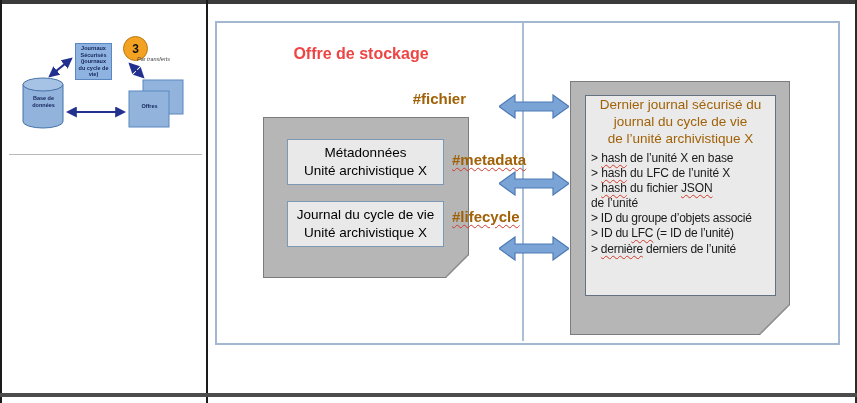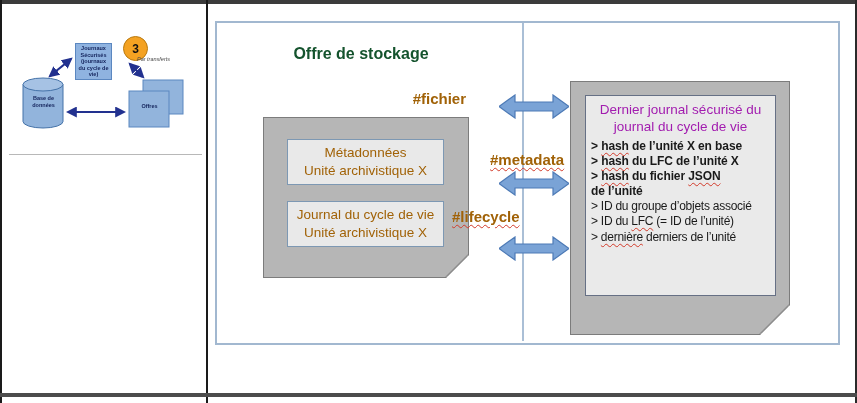--- a/index.html
+++ b/index.html
@@ -24,55 +24,55 @@
             font-size:12px; font-weight:bold; color:#111; box-sizing:border-box; }
   .tcap { left:137px; top:56px; width:60px; font-size:5.5px; font-style:italic; color:#4a4a4a; }
   .tdb  { left:23px; top:95px; width:41px; text-align:center; font-size:5.5px; font-weight:bold;
           color:#13235b; line-height:1.25; }
   .toff { left:129px; top:103px; width:41px; text-align:center; font-size:5.5px; font-weight:bold; color:#13235b; }
   .tsep { left:9px; top:154px; width:193px; height:1px; background:#b8b8b8; }
 
   
   .frame   { left:215px; top:21px; width:621px; height:320px; border:2px solid #a2b8d0; }
   .divider { left:522px; top:23px; width:0; height:318px; border-left:2px solid #aabfd6; }
-  .hdr { font-size:16px; font-weight:bold; text-align:center; width:230px; color:#14532d; }
+  .hdr { font-size:16px; font-weight:bold; text-align:center; width:230px; color:#ef4444; }
   .hdr-left  { left:246px; top:45px; }
   .hdr-right { left:569px; top:45px; }
 
   
   .note { background:#b6b6b6; border:1px solid #7c7c7c; box-sizing:border-box; }
   .note-left  { left:263px; top:117px; width:206px; height:161px;
                 clip-path:polygon(0 0,100% 0,100% calc(100% - 23px),calc(100% - 23px) 100%,0 100%); }
   .note-right { left:570px; top:81px; width:220px; height:254px;
                 clip-path:polygon(0 0,100% 0,100% calc(100% - 30px),calc(100% - 30px) 100%,0 100%); }
   .fold { position:absolute; right:0; bottom:0; background:linear-gradient(135deg,#a0a0a0,#7a7a7a); }
   .note-left  .fold { width:23px; height:23px; clip-path:polygon(0 100%,100% 0,90% 70%,62% 92%); }
   .note-right .fold { width:30px; height:30px; clip-path:polygon(0 100%,100% 0,90% 70%,62% 92%); }
 
   .ibox { left:287px; width:157px; height:46px; background:#e9e9e9; border:1px solid #7d98b3;
           display:flex; flex-direction:column; align-items:center; justify-content:center;
-          font-size:13.5px; line-height:18px; text-align:center; color:#a16207; box-sizing:border-box; }
+          font-size:13.5px; line-height:18px; text-align:center; color:#000000; box-sizing:border-box; }
   .ibox1 { top:139px; } .ibox2 { top:201px; }
 
   .tag { font-size:15px; font-weight:bold; color:#a16207; }
   .tag-fichier   { left:380px; top:90px; width:86px; text-align:right; }
-  .tag-metadata  { left:452px; top:151px;margin-left:38px; }
+  .tag-metadata  { left:452px; top:151px; }
   .tag-lifecycle { left:452px; top:208px; }
   .wavy { text-decoration:underline; text-decoration-style:wavy; text-decoration-color:#d23a2a;
           text-decoration-thickness:1px; text-underline-offset:2px; }
 
   .darrow { left:499px; width:70px; height:25px; }
   .da1 { top:94px; } .da2 { top:171px; } .da3 { top:236px; }
 
   .rbox { left:585px; top:95px; width:191px; height:201px; background:#eaeaea; border:1px solid #667085;
           box-sizing:border-box; overflow:hidden; }
-  .rtitle { text-align:center; font-size:13.5px; line-height:17px; padding-top:5px; color:#a21caf; white-space:nowrap; }
+  .rtitle { text-align:center; font-size:13.5px; line-height:17px; color:#a16207; white-space:nowrap; }
   .rlist { padding:4px 0 0 5px; font-size:12px; line-height:15.1px; letter-spacing:-0.25px; color:#1a1a1a; }
   .rlist div { white-space:nowrap; }
-  .rlist .bold { font-weight:bold; letter-spacing:-0.1px; }
+  .rlist .bold { font-weight:normal; letter-spacing:-0.1px; }
 </style>
 </head>
 <body>
 
 <div class="screen">
 
   <div class="abs b-top"></div>
   <div class="abs b-left"></div>
   <div class="abs b-col"></div>
   <div class="abs b-right"></div>
@@ -130,20 +130,21 @@
     <polygon points="0,12.5 16,1 16,8 54,8 54,1 70,12.5 54,24 54,17 16,17 16,24" stroke="#4d7ab6" stroke-width="1.2" fill="#7aa3d6"></polygon>
   </svg>
 
   <div class="abs note note-right">
     <div class="fold"></div>
   </div>
   <div class="abs rbox">
     <div class="rtitle">
       <div>Dernier journal sécurisé du</div>
       <div>journal du cycle de vie</div>
+      <div>de l’unité archivistique X</div>
     </div>
     <div class="rlist">
         <div class="bold"><span>&gt; </span><span class="wavy">hash</span><span> de l’unité X en base</span></div>
         <div class="bold"><span>&gt; </span><span class="wavy">hash</span><span> du LFC de l’unité X</span></div>
         <div class="bold"><span>&gt; </span><span class="wavy">hash</span><span> du fichier </span><span class="wavy">JSON</span></div>
         <div class="bold"><span>de l’unité</span></div>
         <div class=""><span>&gt; ID du groupe d’objets associé</span></div>
         <div class=""><span>&gt; ID du </span><span class="wavy">LFC</span><span> (= ID de l’unité)</span></div>
         <div class=""><span>&gt; </span><span class="wavy">dernière</span><span> derniers de l’unité</span></div>
       </div>

